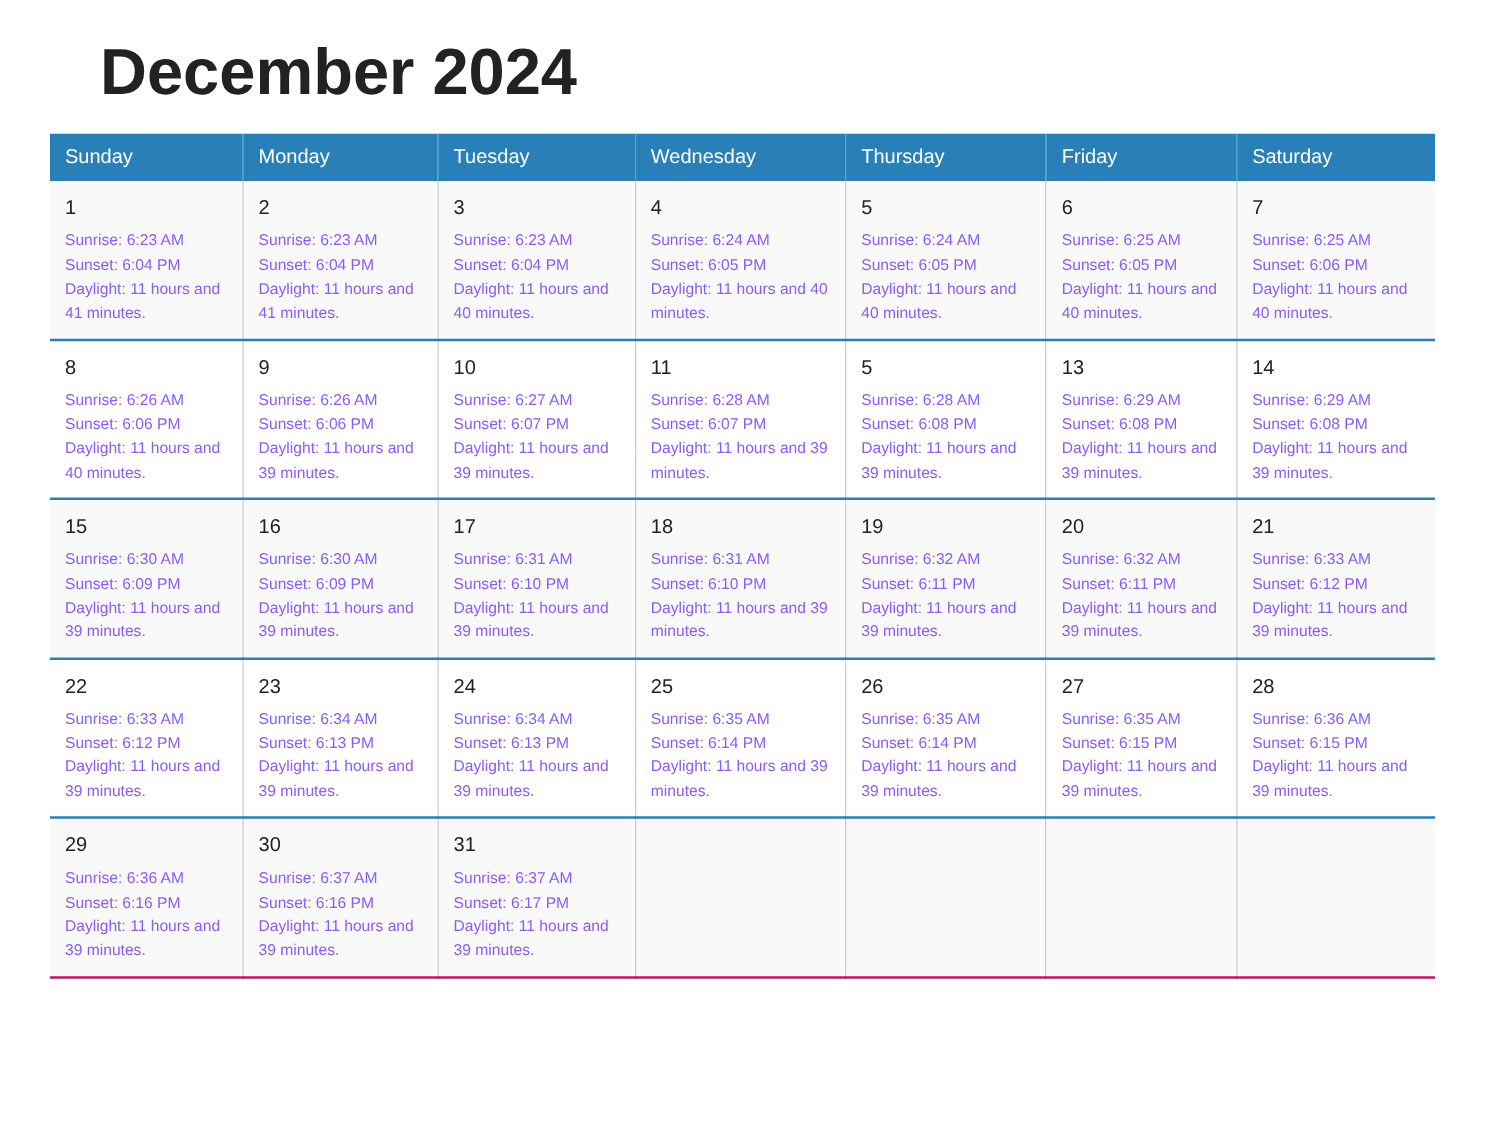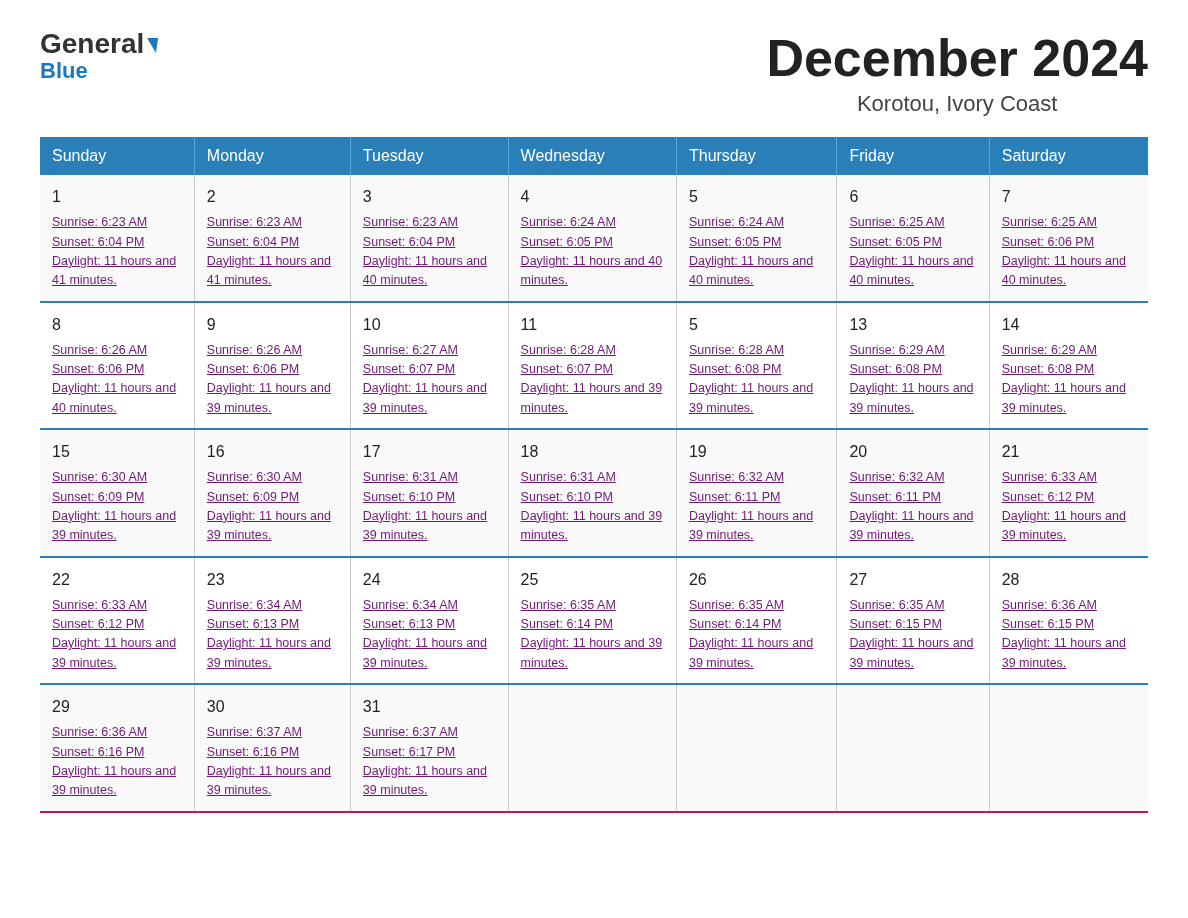--- a/index.html
+++ b/index.html
@@ -90,46 +90,36 @@
       border-right: none;
     }
     .day-number {
       font-size: 16px;
       font-weight: normal;
       display: block;
       margin-bottom: 4px;
     }
     .day-info {
       font-size: 12.5px;
-      color: #701a75;
+      color: #8b5cf6;
       line-height: 1.55;
-      text-decoration: underline;
     }
     tbody tr:nth-child(odd) {
       background-color: #f9f9f9;
     }
     tbody tr:nth-child(even) {
       background-color: #fff;
     }
   </style>
 </head>
 <body>
 
 <div class="header">
-  <div class="logo">
-    <div class="logo-line">
-      <span class="logo-text">General<span style="display:inline-block;width:0;height:0;border-left:11px solid transparent;border-top:15px solid #1a7abf;margin-left:2px;transform:skewX(-8deg);"></span></span>
-    </div>
-    <div>
-      <span class="logo-subtext">Blue</span>
-    </div>
-  </div>
   <div class="title-section">
     <div class="main-title">December 2024</div>
-    <div class="subtitle">Korotou, Ivory Coast</div>
   </div>
 </div>
 
 <table>
   <thead>
     <tr>
       <th>Sunday</th>
       <th>Monday</th>
       <th>Tuesday</th>
       <th>Wednesday</th>

